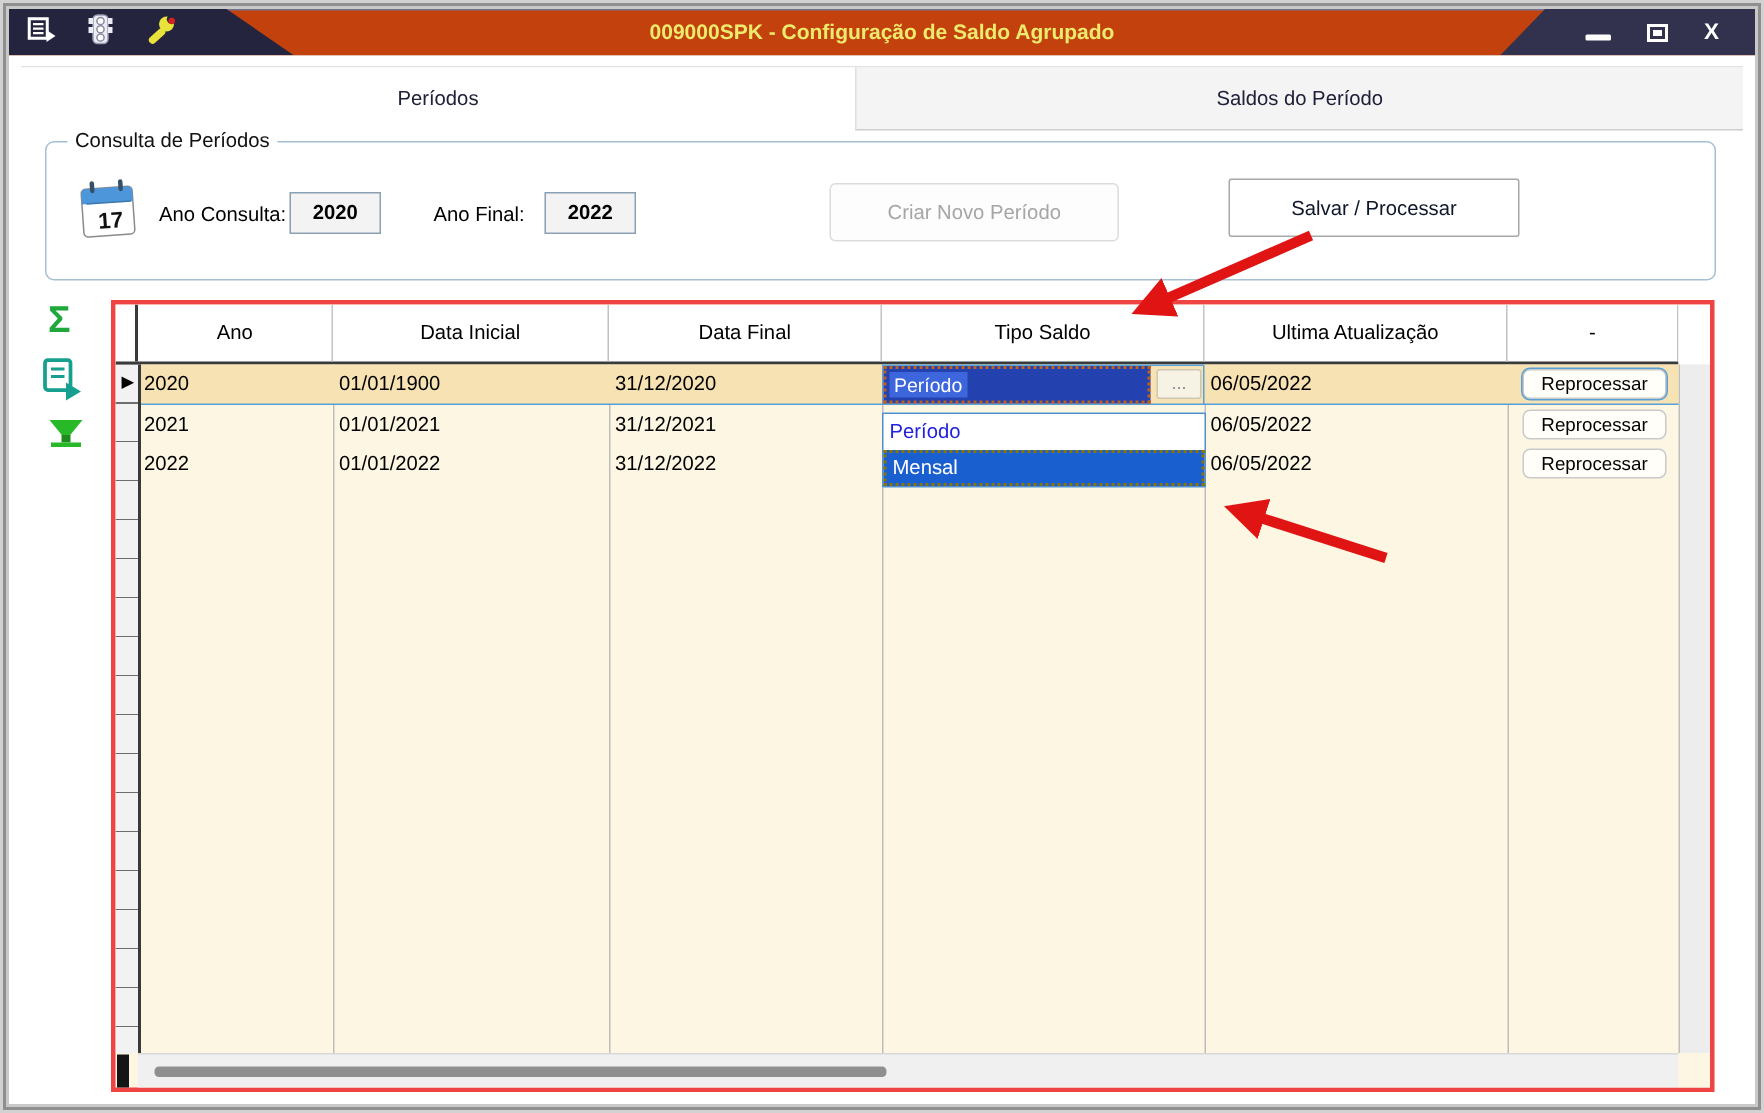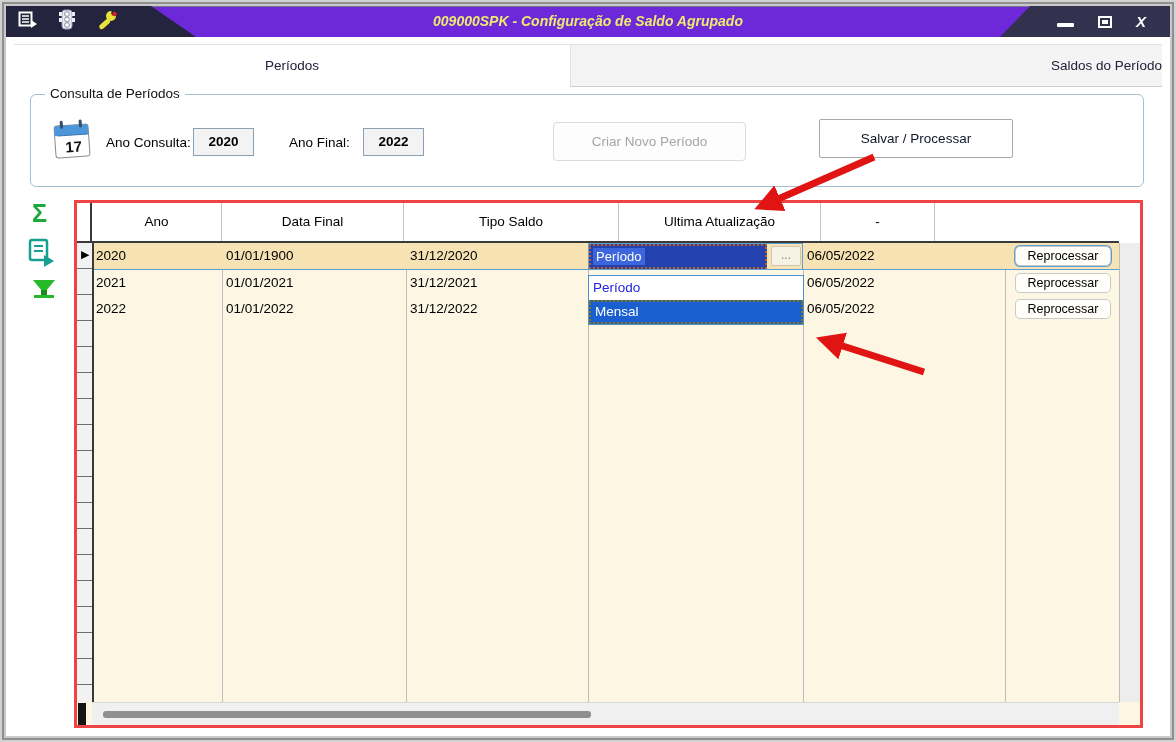--- a/index.html
+++ b/index.html
@@ -2,21 +2,21 @@
 <html><head>
 <meta charset="utf-8">
 <style>
   * { margin:0; padding:0; box-sizing:border-box; }
   html,body { width:1176px; height:742px; overflow:hidden; }
   body { font-family:"Liberation Sans", sans-serif; background:#D6D6D6; position:relative; }
   #root { position:absolute; inset:0; background:#D2D2D2; }
   .outer-border { position:absolute; inset:2px; border:2px solid #8F8F8F; background:#C9C9C9; }
 
   
-  .titlebar { position:absolute; left:6px; top:6px; width:1164px; height:31px; background:#6d28d9; overflow:hidden;font-style:italic; }
+  .titlebar { position:absolute; left:6px; top:6px; width:1164px; height:31px; background:#c2410c; overflow:hidden; }
   .titlebar::before { content:""; position:absolute; left:0; top:0; right:0; height:1px; background:#74748E; }
   .tb-dark-left { position:absolute; left:0; top:0; width:190px; height:31px; background:#24243E;
                   clip-path:polygon(0 0,145px 0,190px 31px,0 31px); }
   .tb-light-right { position:absolute; right:0; top:0; width:170px; height:31px; background:#32324F;
                   clip-path:polygon(30px 0,170px 0,170px 31px,0 31px); }
   .tb-icons { position:absolute; left:12px; top:4px; display:flex; gap:18px; align-items:center; height:24px; }
   .tb-title { position:absolute; left:0; right:0; top:0; height:31px; text-align:center; line-height:31px;
               color:#EDEB6E; font-weight:bold; font-size:14px; }
   .tb-controls { position:absolute; right:24px; top:0; height:31px; display:flex; align-items:center; gap:24px; }
   .btn-min { width:17px; height:4px; background:#FFFFFF; border-radius:1px; margin-top:6px; }
@@ -24,21 +24,21 @@
   .btn-max::after { content:""; position:absolute; left:2px; top:2px; width:6px; height:4px; background:#FFFFFF; }
   .btn-close { color:#FFFFFF; font-weight:bold; font-size:15px; line-height:31px; }
 
   
   .content { position:absolute; left:6px; top:37px; width:1164px; height:699px; background:#FFFFFF;padding-left:27px; }
 
   
   .tabbar { position:absolute; left:8px; top:7px; width:1148px; height:43px; display:flex; border-top:1px solid #E2E2E2; }
   .tab { font-size:13.5px; color:#20203A; text-align:center; line-height:42px; }
   .tab.active { width:556px; background:#FFFFFF; }
-  .tab.inactive { width:592px; background:#F4F4F4; border-left:1px solid #E0E0E0; border-bottom:1px solid #CFCFCF;text-align:right; }
+  .tab.inactive { width:592px; background:#F4F4F4; border-left:1px solid #E0E0E0; border-bottom:1px solid #CFCFCF; }
 
   
   .groupbox { position:absolute; left:24px; top:57px; width:1114px; height:93px;
               border:1px solid #A5BFD3; border-radius:6px; background:#FFFFFF; }
   .groupbox-legend { position:absolute; left:14px; top:-9px; background:#FFFFFF; padding:0 5px; font-size:13.5px; color:#111; }
 
   .calendar { position:absolute; left:46px; top:80px; width:42px; height:46px; }
   .lbl { position:absolute; font-size:13.5px; color:#000; }
   .year-field { position:absolute; width:61px; height:28px; background:#F3F3F3; border:1px solid #8AA0B4;
                 text-align:center; line-height:26px; font-size:13.5px; font-weight:600; color:#000; }
@@ -197,20 +197,21 @@
         <polygon points="3,2 25,2 16,13 12,13" fill="#27B927"></polygon>
         <rect x="11" y="12" width="6" height="5" fill="#1D8A1D"></rect>
         <rect x="4" y="17" width="20" height="3" fill="#27B927"></rect>
       </svg>
     </span>
 
     <div class="grid">
       <div class="g-header">
         <div class="g-hcell g-hsel"></div>
         <div class="g-hcell" style="width:130px;">Ano</div>
+        <div class="g-hcell" style="width:184px;">Data Inicial</div>
         <div class="g-hcell" style="width:182px;">Data Final</div>
         <div class="g-hcell" style="width:215px;">Tipo Saldo</div>
         <div class="g-hcell" style="width:202px;">Ultima Atualização</div>
         <div class="g-hcell" style="width:114px;">-</div>
       </div>
       <div class="g-hfill"></div>
 
       <div class="sel-col"></div>
       <div class="vline-dark"></div>
       <div class="vline" style="left:145px;"></div>

